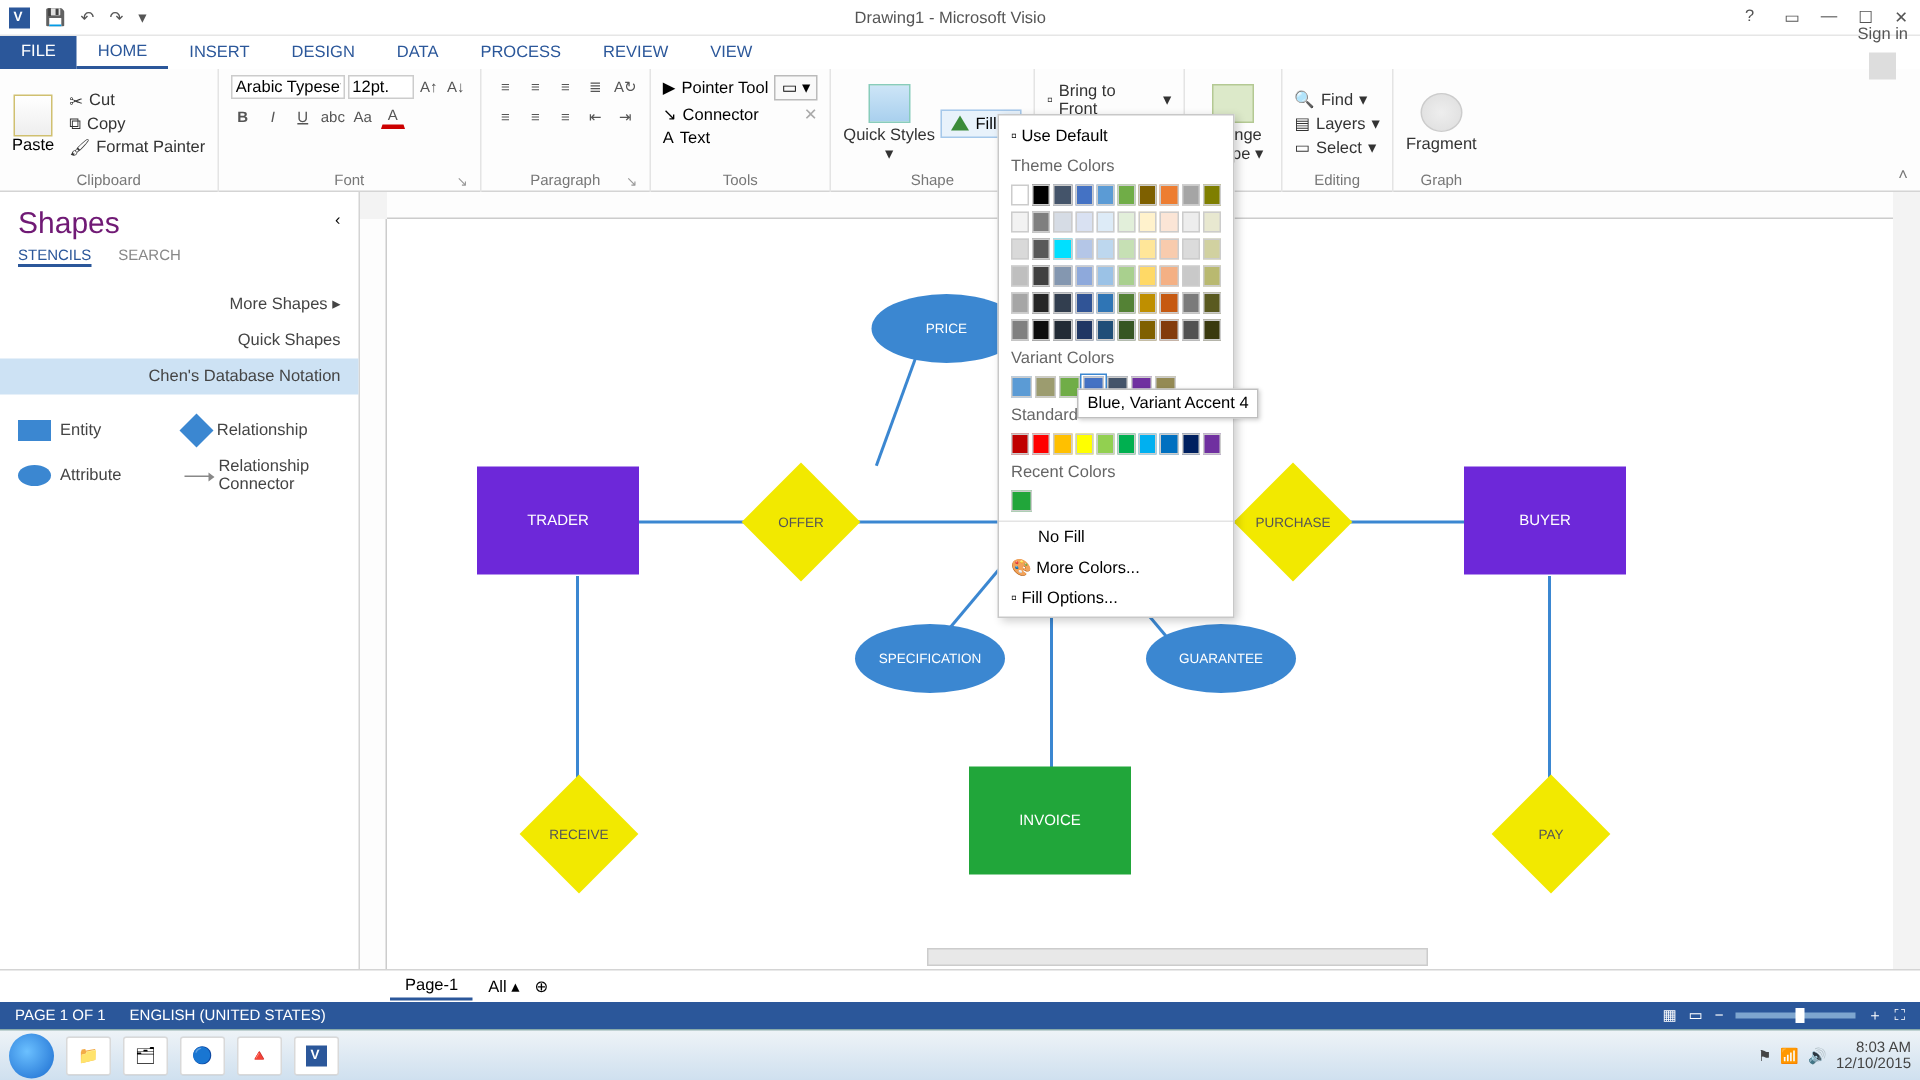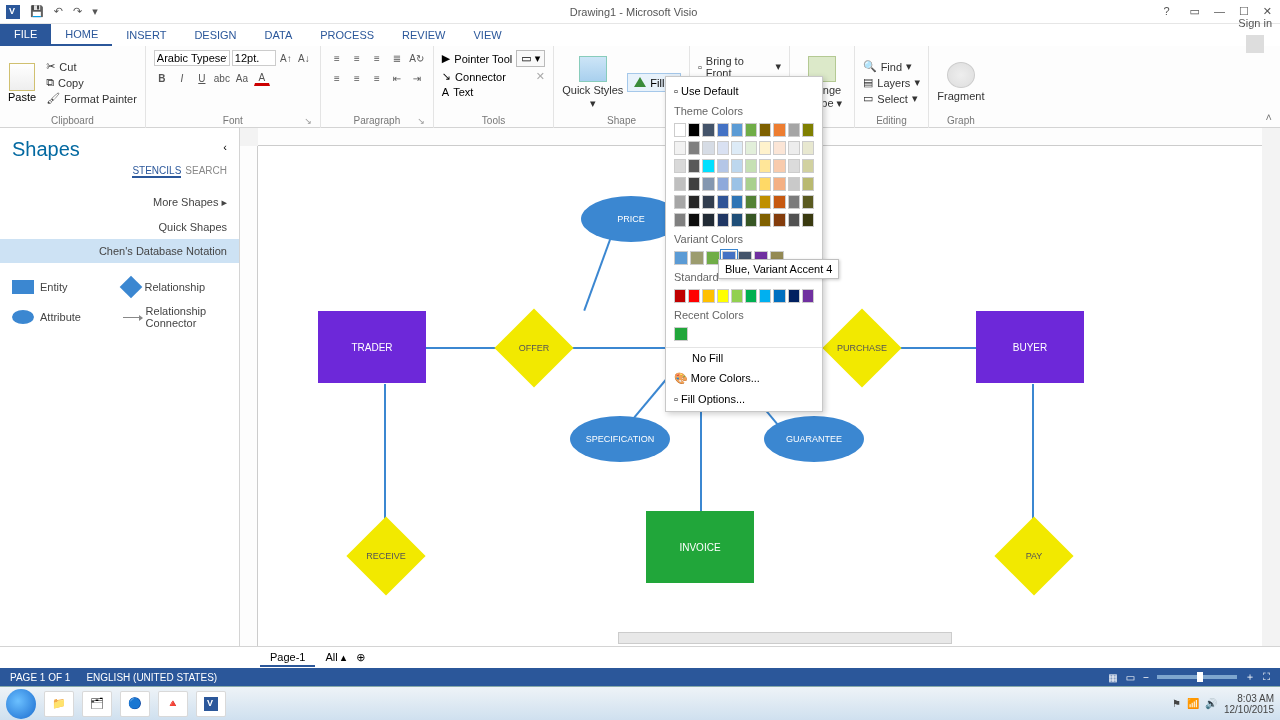--- a/index.html
+++ b/index.html
@@ -48,22 +48,22 @@
   .dropdown .item { padding:4px 26px; cursor:pointer;}
   .dropdown .hdr { padding:4px 8px;color:#666;}
   .swatch-row { display:flex;gap:2px;padding:2px 8px;}
   .swatch { width:14px;height:14px;border:1px solid #ccc;}
   .swatch.sel { outline:1px solid #3b87d1;outline-offset:1px;}
   .tooltip { position:absolute;background:#fff;border:1px solid #bfbfbf;padding:3px 6px;font-size:11px;white-space:nowrap;box-shadow:1px 1px 3px rgba(0,0,0,.2);}
 
   
   .workspace { display:flex; height: calc(720px - 24px - 22px - 82px - 18px - 22px - 34px);}
   .shapes-panel { width:240px;border-right:1px solid #d4d4d4;display:flex;flex-direction:column;}
-  .shapes-panel h1 { font-size:20px;font-weight:300;color:#0369a1;padding:10px 12px 4px;}
-  .shapes-tabs { display:flex;gap:4px;padding:0 12px 6px;font-size:10px;color:#888;justify-content:flex-end;}
+  .shapes-panel h1 { font-size:20px;font-weight:300;color:#701a75;padding:10px 12px 4px;}
+  .shapes-tabs { display:flex;gap:18px;padding:0 12px 6px;font-size:10px;color:#888;}
   .shapes-tabs .active { color:#2b579a;border-bottom:2px solid #2b579a;}
   .stencil-list { padding:6px 0;text-align:right; }
   .stencil-list .row { padding:6px 12px;font-size:11px;color:#444;cursor:pointer;}
   .stencil-list .row.active { background:#cde2f4; }
   .stencil-shapes { padding:10px 12px;display:grid;grid-template-columns:1fr 1fr;gap:10px 6px;font-size:11px;color:#444;}
   .stencil-shapes .sh { display:flex;align-items:center;gap:6px;cursor:grab;}
   .sh-rect { width:22px;height:14px;background:#3b87d1;}
   .sh-diam { width:16px;height:16px;background:#3b87d1;transform:rotate(45deg);}
   .sh-ell { width:22px;height:14px;background:#3b87d1;border-radius:50%;}
   .sh-line { width:24px;height:1px;background:#888;position:relative;}

